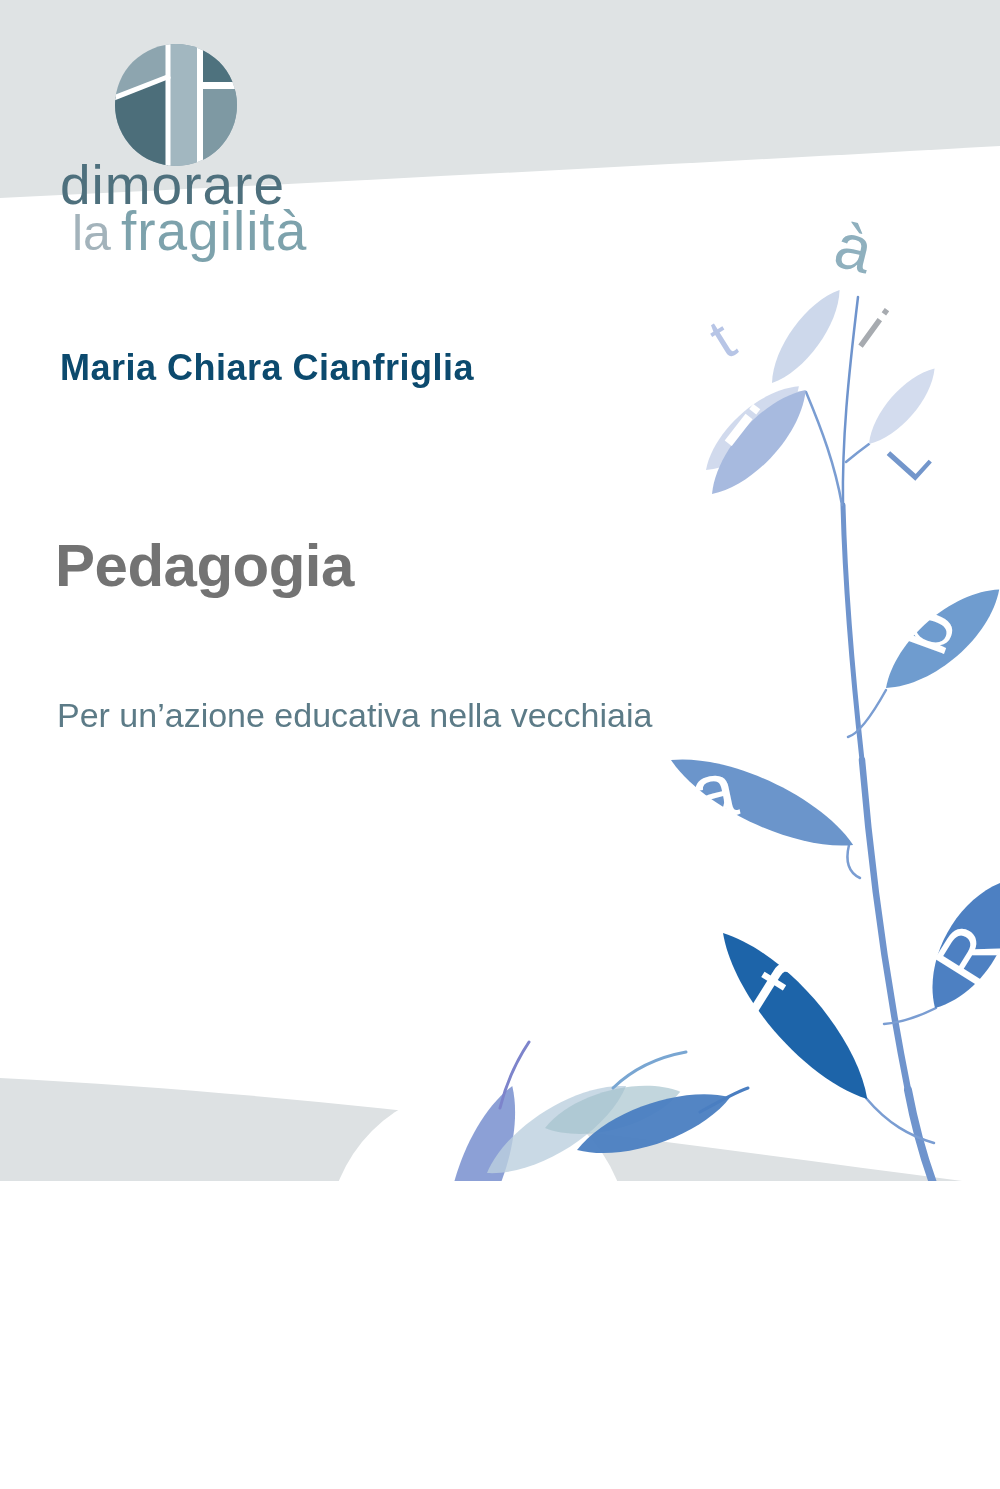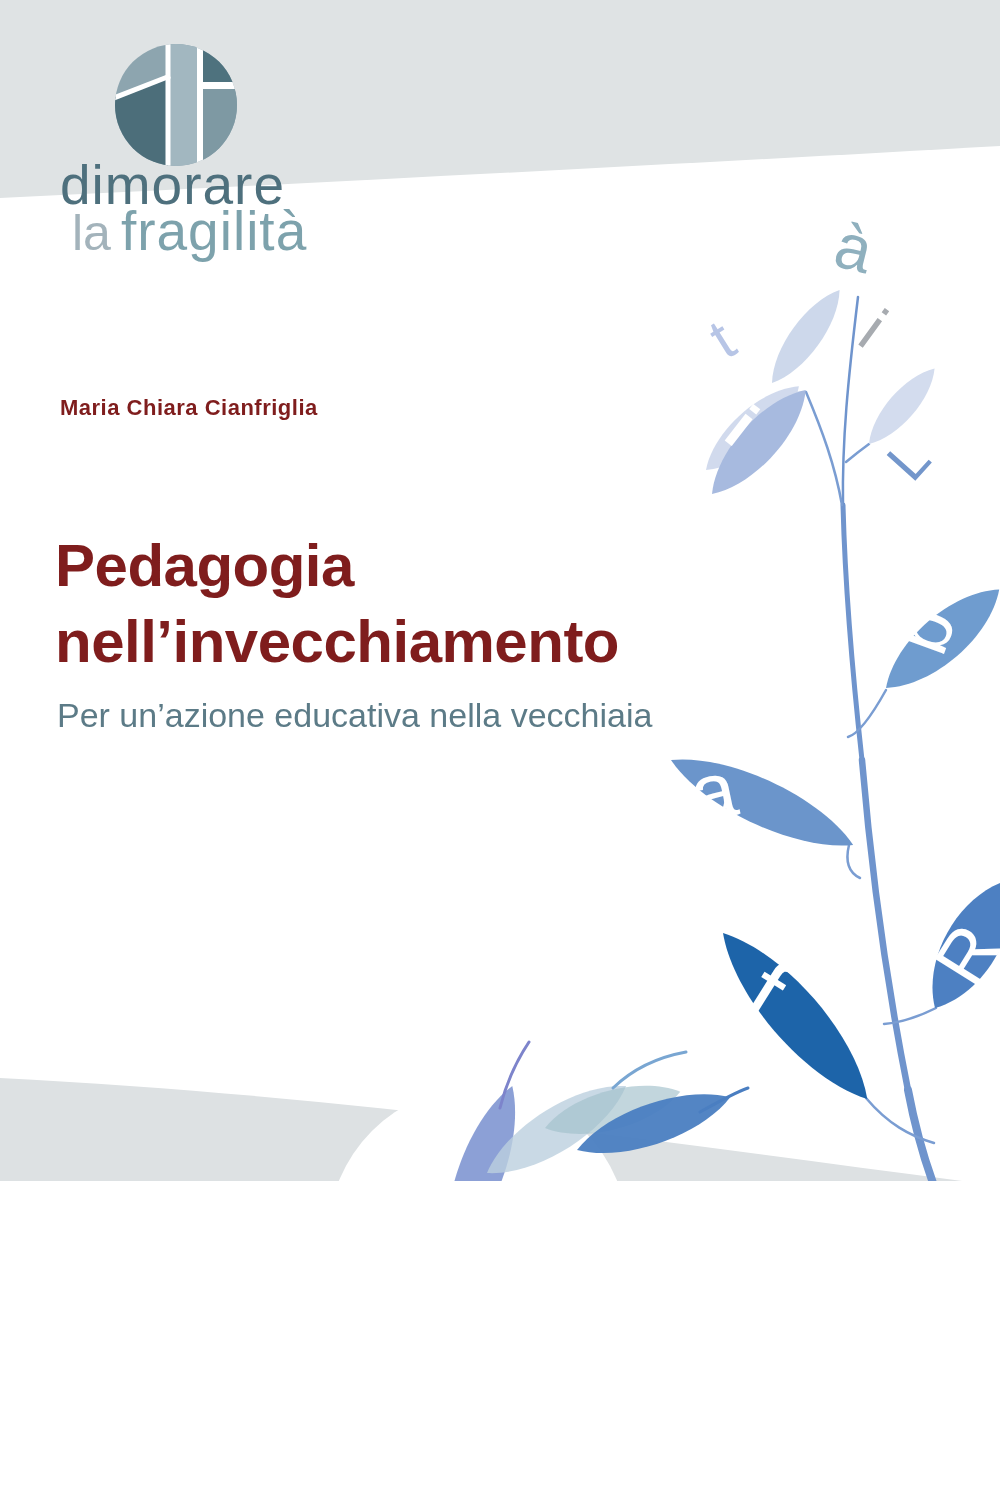--- a/index.html
+++ b/index.html
@@ -7,23 +7,23 @@
          font-family:"Liberation Sans", sans-serif;}
   .art{position:absolute;left:0;top:0;z-index:0;}
   .txt{position:absolute;z-index:2;line-height:1;}
 
   .series{left:60px;top:158px;}
   .series-line1{font-size:55px;letter-spacing:1px;color:#4e707d;}
   .series-line2{position:absolute;left:12px;top:46px;white-space:nowrap;}
   .series-la{font-size:50px;color:#a3b3bb;margin-right:10px;}
   .series-frag{font-size:55px;letter-spacing:1px;color:#7da2ac;}
 
-  .author{left:60px;top:350px;font-size:22px;font-weight:bold;color:#7f1d1d;letter-spacing:0.5px;margin-top:47px;}
+  .author{left:60px;top:350px;font-size:36px;font-weight:bold;color:#0c4a6e;letter-spacing:0.5px;}
 
-  .title{left:55px;top:528px;font-size:60px;font-weight:bold;color:#7f1d1d;line-height:76px;letter-spacing:-0.5px;}
+  .title{left:55px;top:528px;font-size:60px;font-weight:bold;color:#737373;line-height:76px;letter-spacing:-0.5px;text-align:center;}
   .subtitle{left:57px;top:686px;font-size:34px;color:#5c7b87;margin-top:12px;}
 
   .leaf-letter{position:absolute;z-index:2;line-height:1;transform-origin:center;}
   .ll-agrave{left:836px;top:216px;font-size:64px;color:#8fb0be;transform:rotate(14deg);}
   .ll-t{left:714px;top:310px;font-size:58px;color:#b7c5e6;transform:rotate(-32deg);}
   .ll-igray{left:866px;top:298px;font-size:62px;color:#a7abb0;transform:rotate(36deg);}
   .ll-L{left:893px;top:432px;font-size:56px;color:#7396cb;transform:rotate(-48deg);}
   .ll-ileaf{left:733px;top:394px;font-size:64px;font-weight:bold;color:#ffffff;transform:rotate(38deg);}
   .ll-g{left:915px;top:596px;font-size:76px;color:#ffffff;transform:rotate(110deg);}
   .ll-a{left:691px;top:752px;font-size:80px;color:#ffffff;transform:rotate(-12deg);}
@@ -132,21 +132,20 @@
     <div class="series-line1">dimorare</div>
     <div class="series-line2">
       <span class="series-la">la</span><span class="series-frag">fragilità</span>
     </div>
   </div>
 
   <div class="txt author">Maria Chiara Cianfriglia</div>
 
   <div class="txt title">
     <div>Pedagogia</div>
-    <div>nell’invecchiamento</div>
   </div>
 
   <div class="txt subtitle">Per un’azione educativa nella vecchiaia</div>
 
   <span class="leaf-letter ll-agrave">à</span>
   <span class="leaf-letter ll-t">t</span>
   <span class="leaf-letter ll-igray">i</span>
   <span class="leaf-letter ll-L">L</span>
   <span class="leaf-letter ll-ileaf">i</span>
   <span class="leaf-letter ll-g">g</span>

